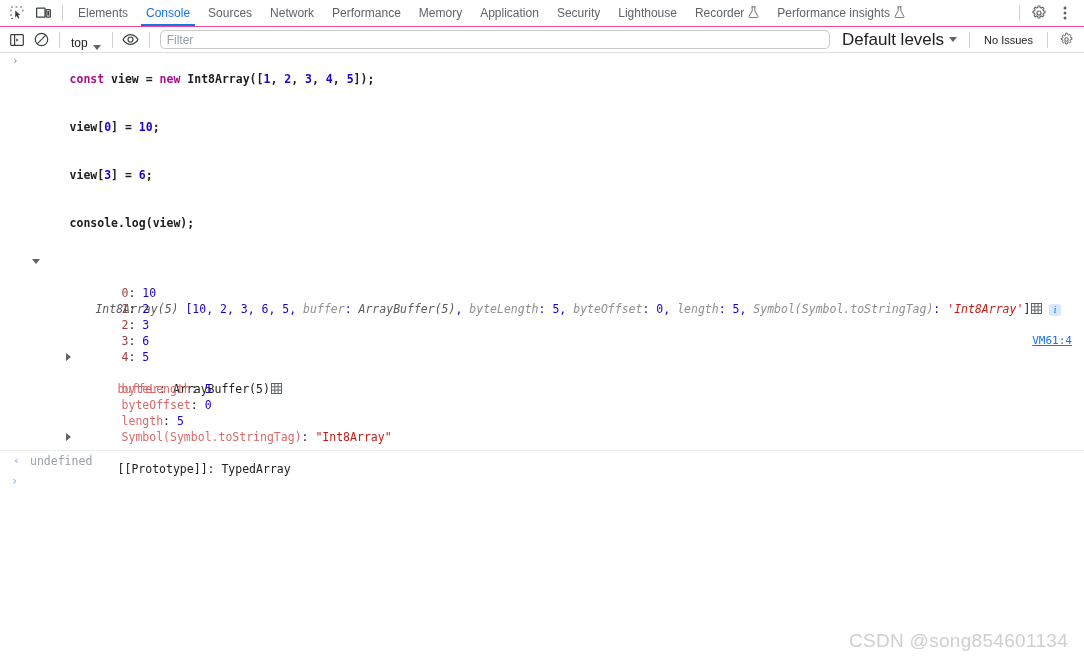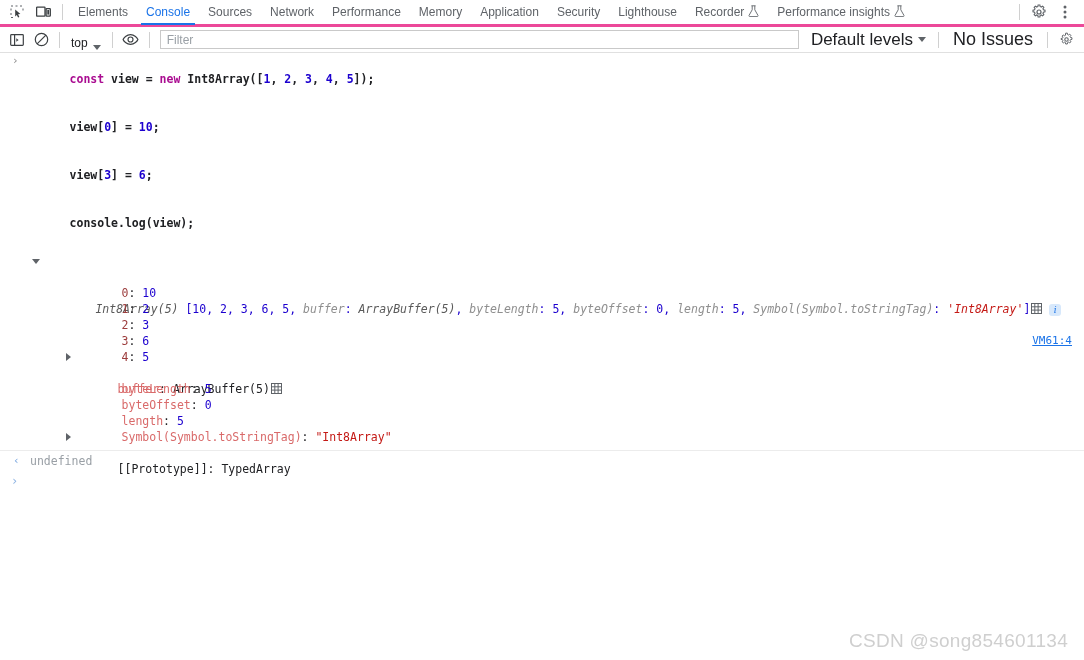--- a/index.html
+++ b/index.html
@@ -15,21 +15,21 @@
     color: #202124;
     overflow: hidden;
     position: relative;
   }
 
   
   .tabbar {
     height: 27px;
     display: flex;
     align-items: center;
-    border-bottom: 3px solid #ec4899;
+    border-bottom: 1px solid #ec4899;
     background: #ffffff;
     padding: 0 6px 0 4px;
     box-sizing: border-box;
   }
   .tb-icon {
     width: 26px;
     height: 24px;
     display: flex;
     align-items: center;
     justify-content: center;
@@ -101,41 +101,41 @@
     border-left: 4px solid transparent;
     border-right: 4px solid transparent;
     border-top: 5px solid #5f6368;
     display: inline-block;
   }
   .filter-input {
     flex: 1 1 auto;
     height: 19px;
     margin: 0 6px 0 4px;
     border: 1px solid #c9c9c9;
-    border-radius: 0;
+    border-radius: 5px;
     background: #fff;
     font-family: "Liberation Sans", sans-serif;
     font-size: 12px;
     color: #202124;
     padding: 0 6px;
     box-sizing: border-box;
     outline: none;
   }
   .filter-input::placeholder { color: #9aa0a6; }
   .levels {
     display: flex;
     align-items: center;
     gap: 5px;
     font-size: 17px;
     color: #202124;
     padding: 0 6px;
     white-space: nowrap;
   }
   .issues {
-    font-size: 18px;
+    font-size: 11px;
     color: #202124;
     padding: 0 8px;
     white-space: nowrap;
   }
 
   
   .console {
     position: relative;
     height: 607px;
     background: #fff;

